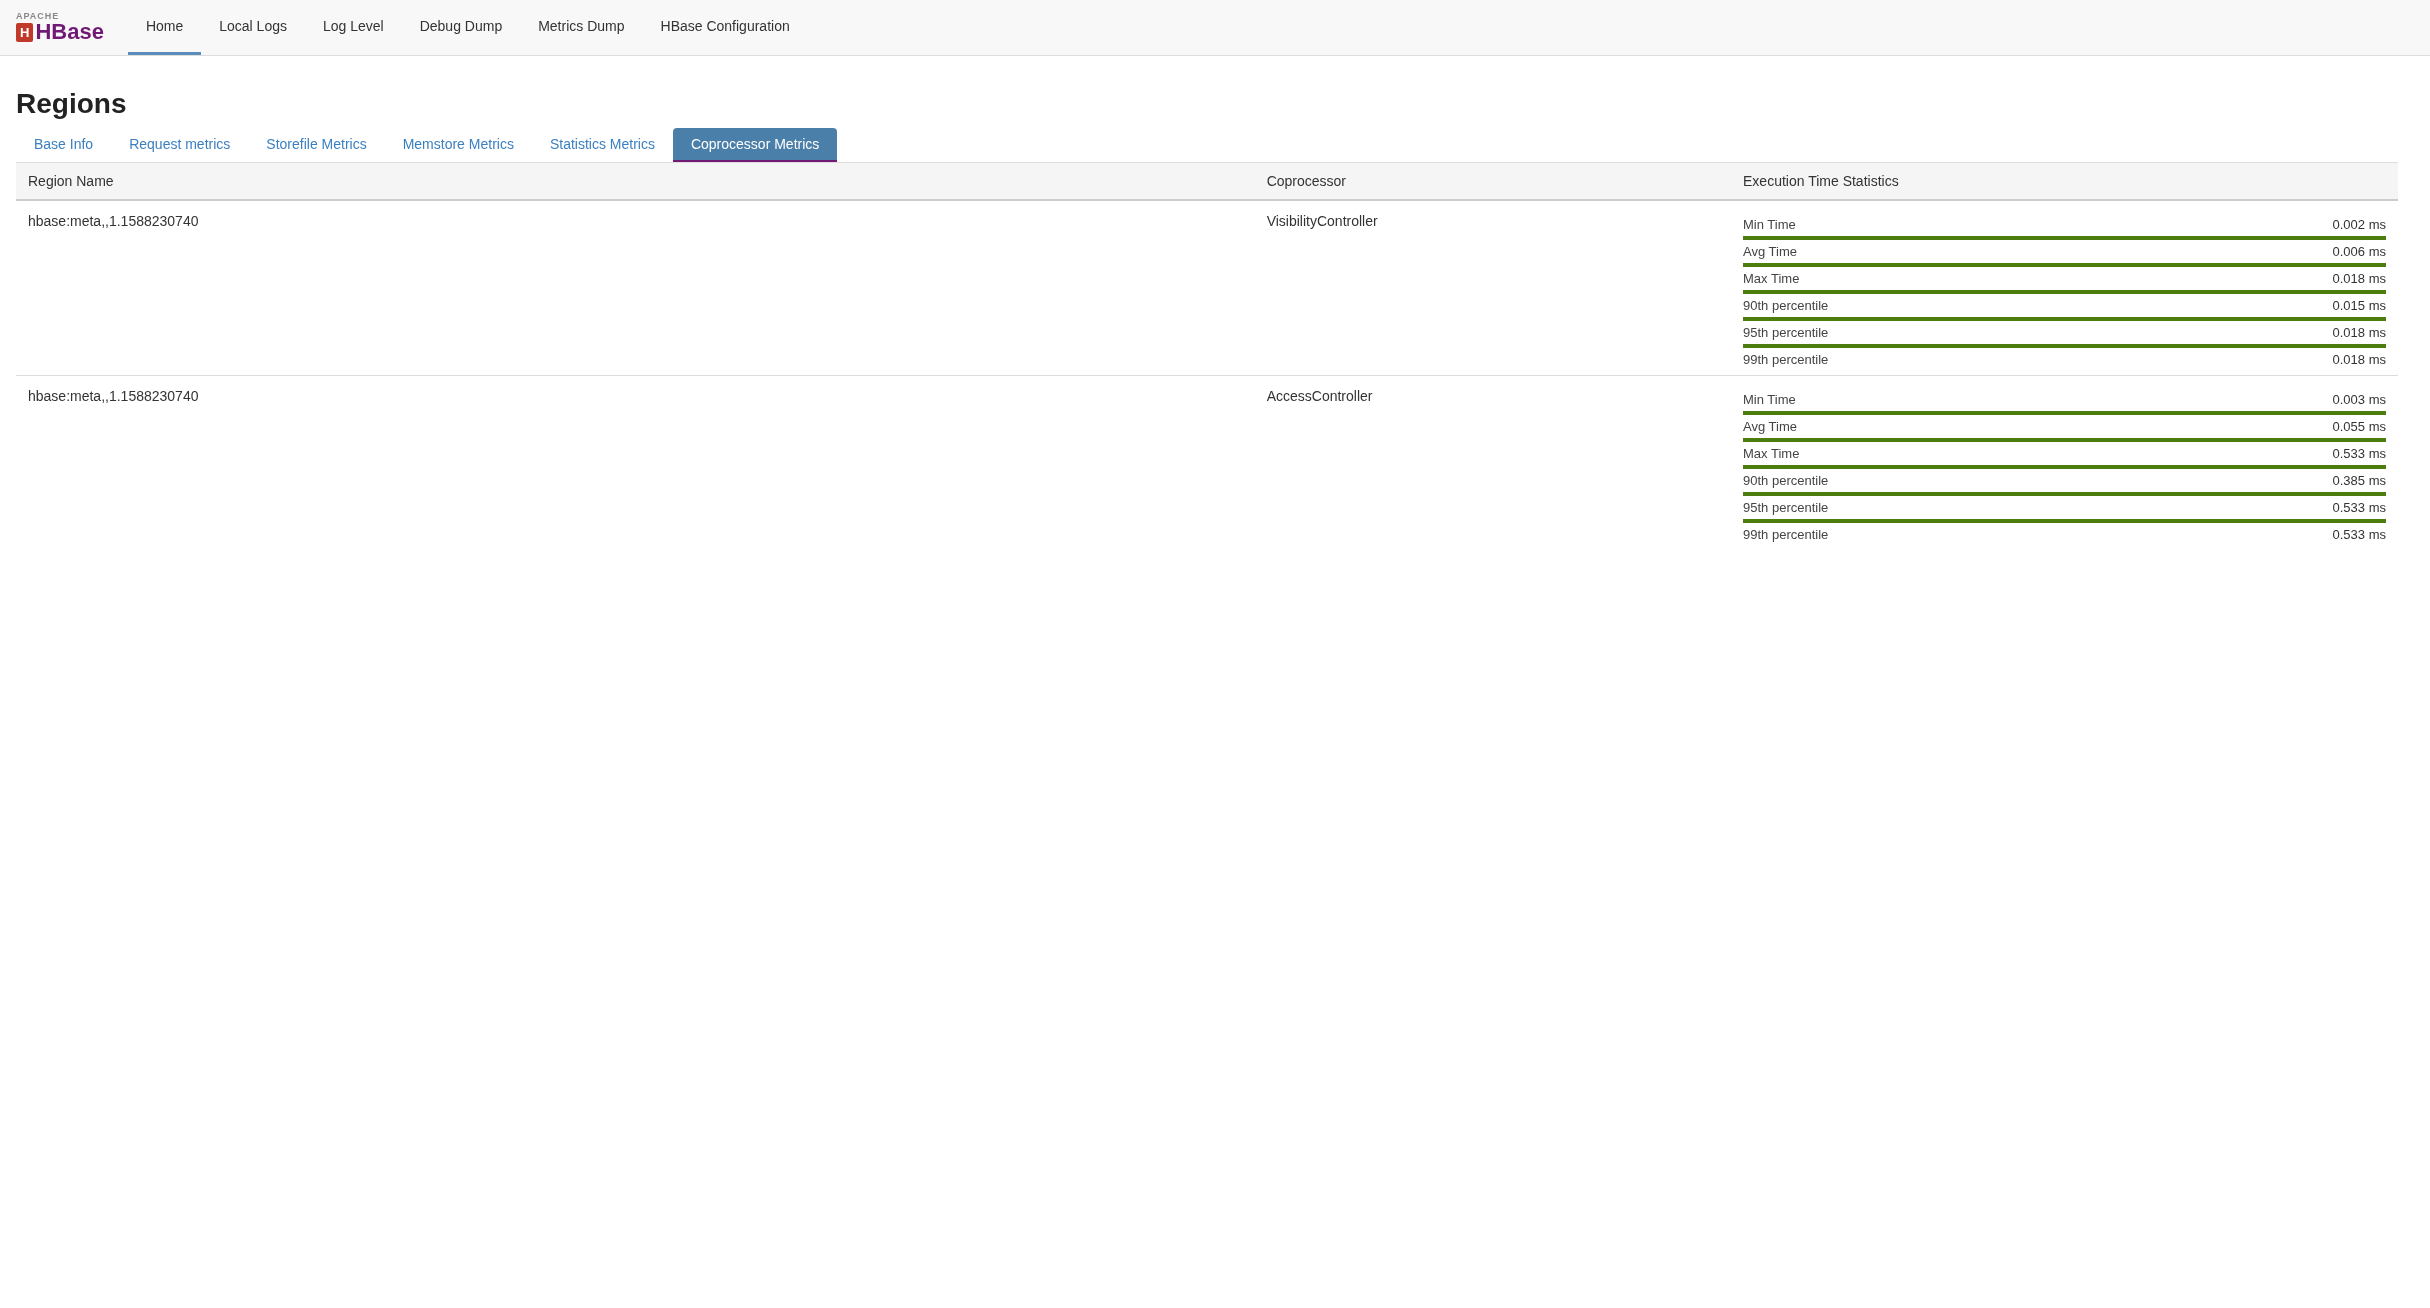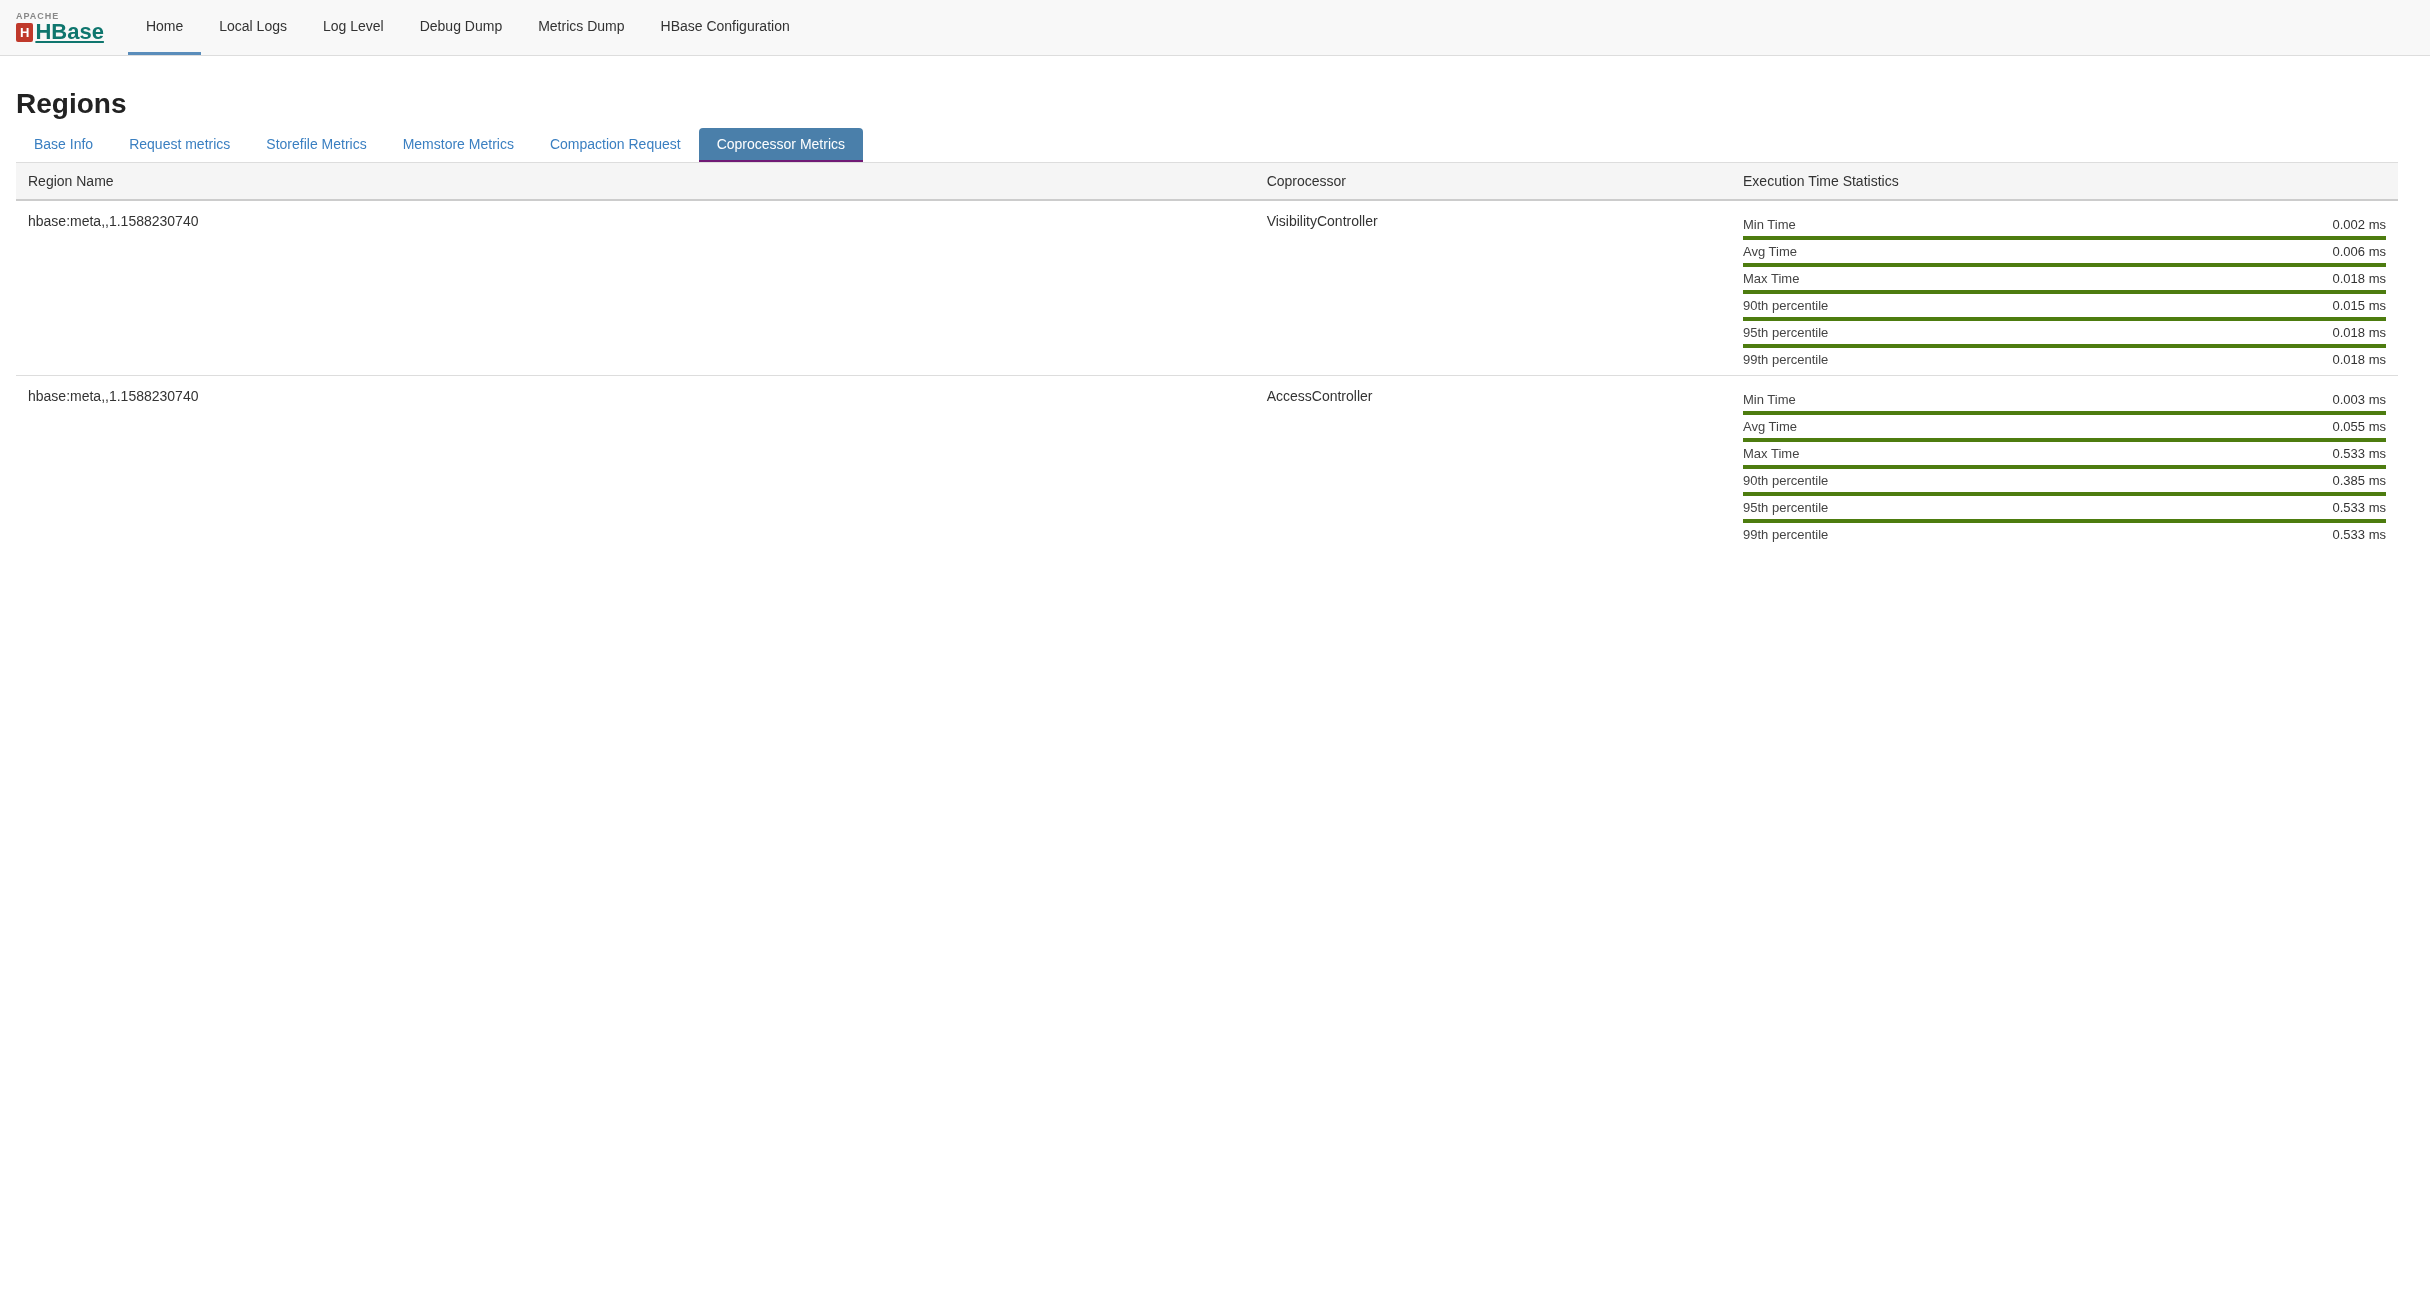--- a/index.html
+++ b/index.html
@@ -24,25 +24,24 @@
       font-weight: bold;
       color: #888;
       letter-spacing: 1px;
       text-transform: uppercase;
       display: block;
       line-height: 1;
     }
     .logo-hbase {
       font-size: 22px;
       font-weight: bold;
-      color: #0f766e;
+      color: #701a75;
       display: flex;
       align-items: center;
       line-height: 1;
-      text-decoration: underline;
     }
     .nav-links {
       display: flex;
       align-items: center;
       gap: 0;
       height: 100%;
     }
     .nav-link {
       padding: 0 18px;
       height: 100%;
@@ -176,21 +175,21 @@
 </nav>
 
 <div class="page-content">
   <h1 class="page-title">Regions</h1>
 
   <div class="tab-bar">
   <button class="tab">Base Info</button>
       <button class="tab">Request metrics</button>
       <button class="tab">Storefile Metrics</button>
       <button class="tab">Memstore Metrics</button>
-      <button class="tab">Compaction Request</button>
+      <button class="tab">Statistics Metrics</button>
       <button class="tab active">Coprocessor Metrics</button>
     </div>
 
   <table class="regions-table">
     <thead>
       <tr>
         <th class="region-name-cell">Region Name</th>
         <th class="coprocessor-cell">Coprocessor</th>
         <th class="stats-cell th-execution">Execution Time Statistics</th>
       </tr>

